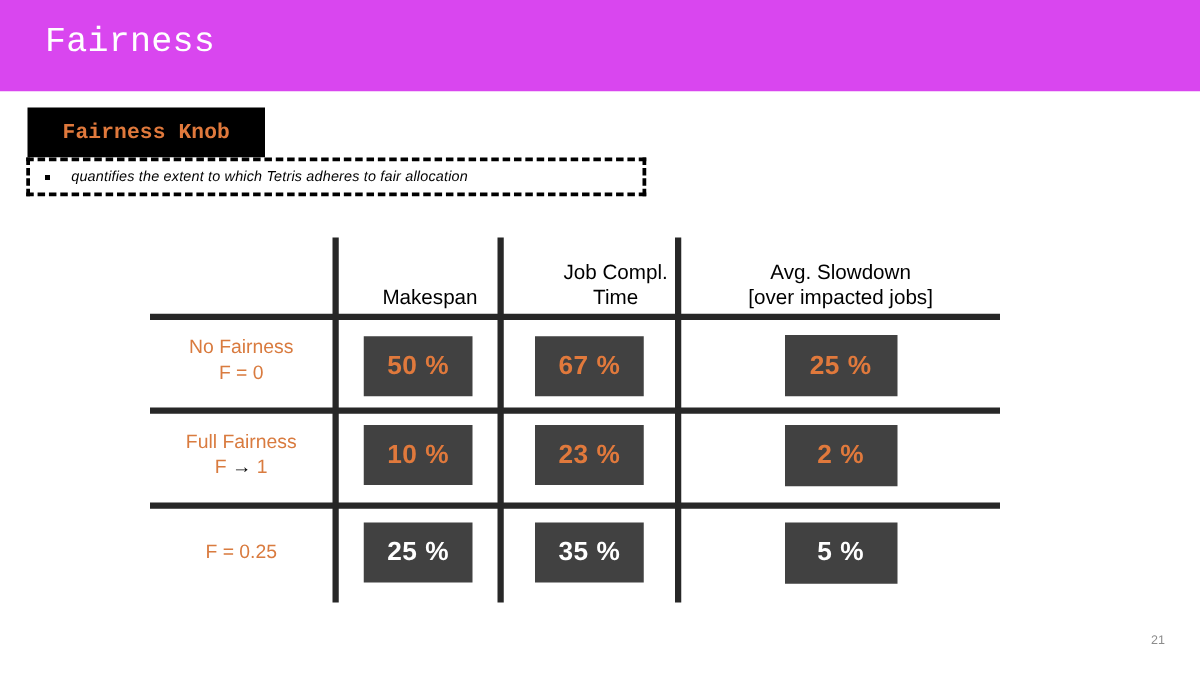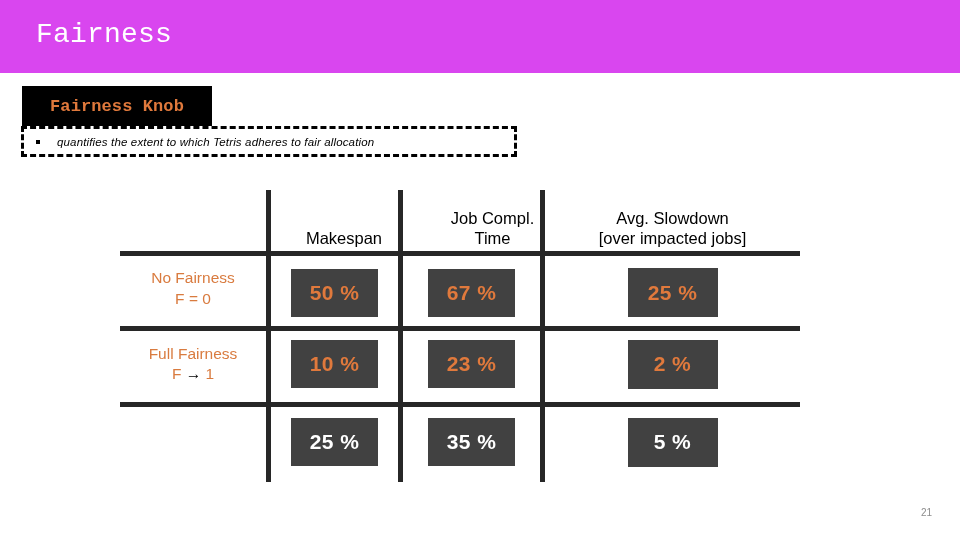--- a/index.html
+++ b/index.html
@@ -244,20 +244,26 @@
     <div class="cell col-1 row-1">
       <span class="badge orange badge-sm">10 %</span>
     </div>
     <div class="cell col-2 row-1">
       <span class="badge orange badge-sm">23 %</span>
     </div>
     <div class="cell col-3 row-1">
       <span class="badge orange badge-md">2 %</span>
     </div>
 
+    <div class="row-label" id="rowlabel-2">
+
+      <span class="rl-line2">
+        <span>F = 0.25</span><span class="arrow-glyph"></span><span></span>
+      </span>
+    </div>
     <div class="cell col-1 row-2">
       <span class="badge white badge-sm">25 %</span>
     </div>
     <div class="cell col-2 row-2">
       <span class="badge white badge-sm">35 %</span>
     </div>
     <div class="cell col-3 row-2">
       <span class="badge white badge-md">5 %</span>
     </div>
 

